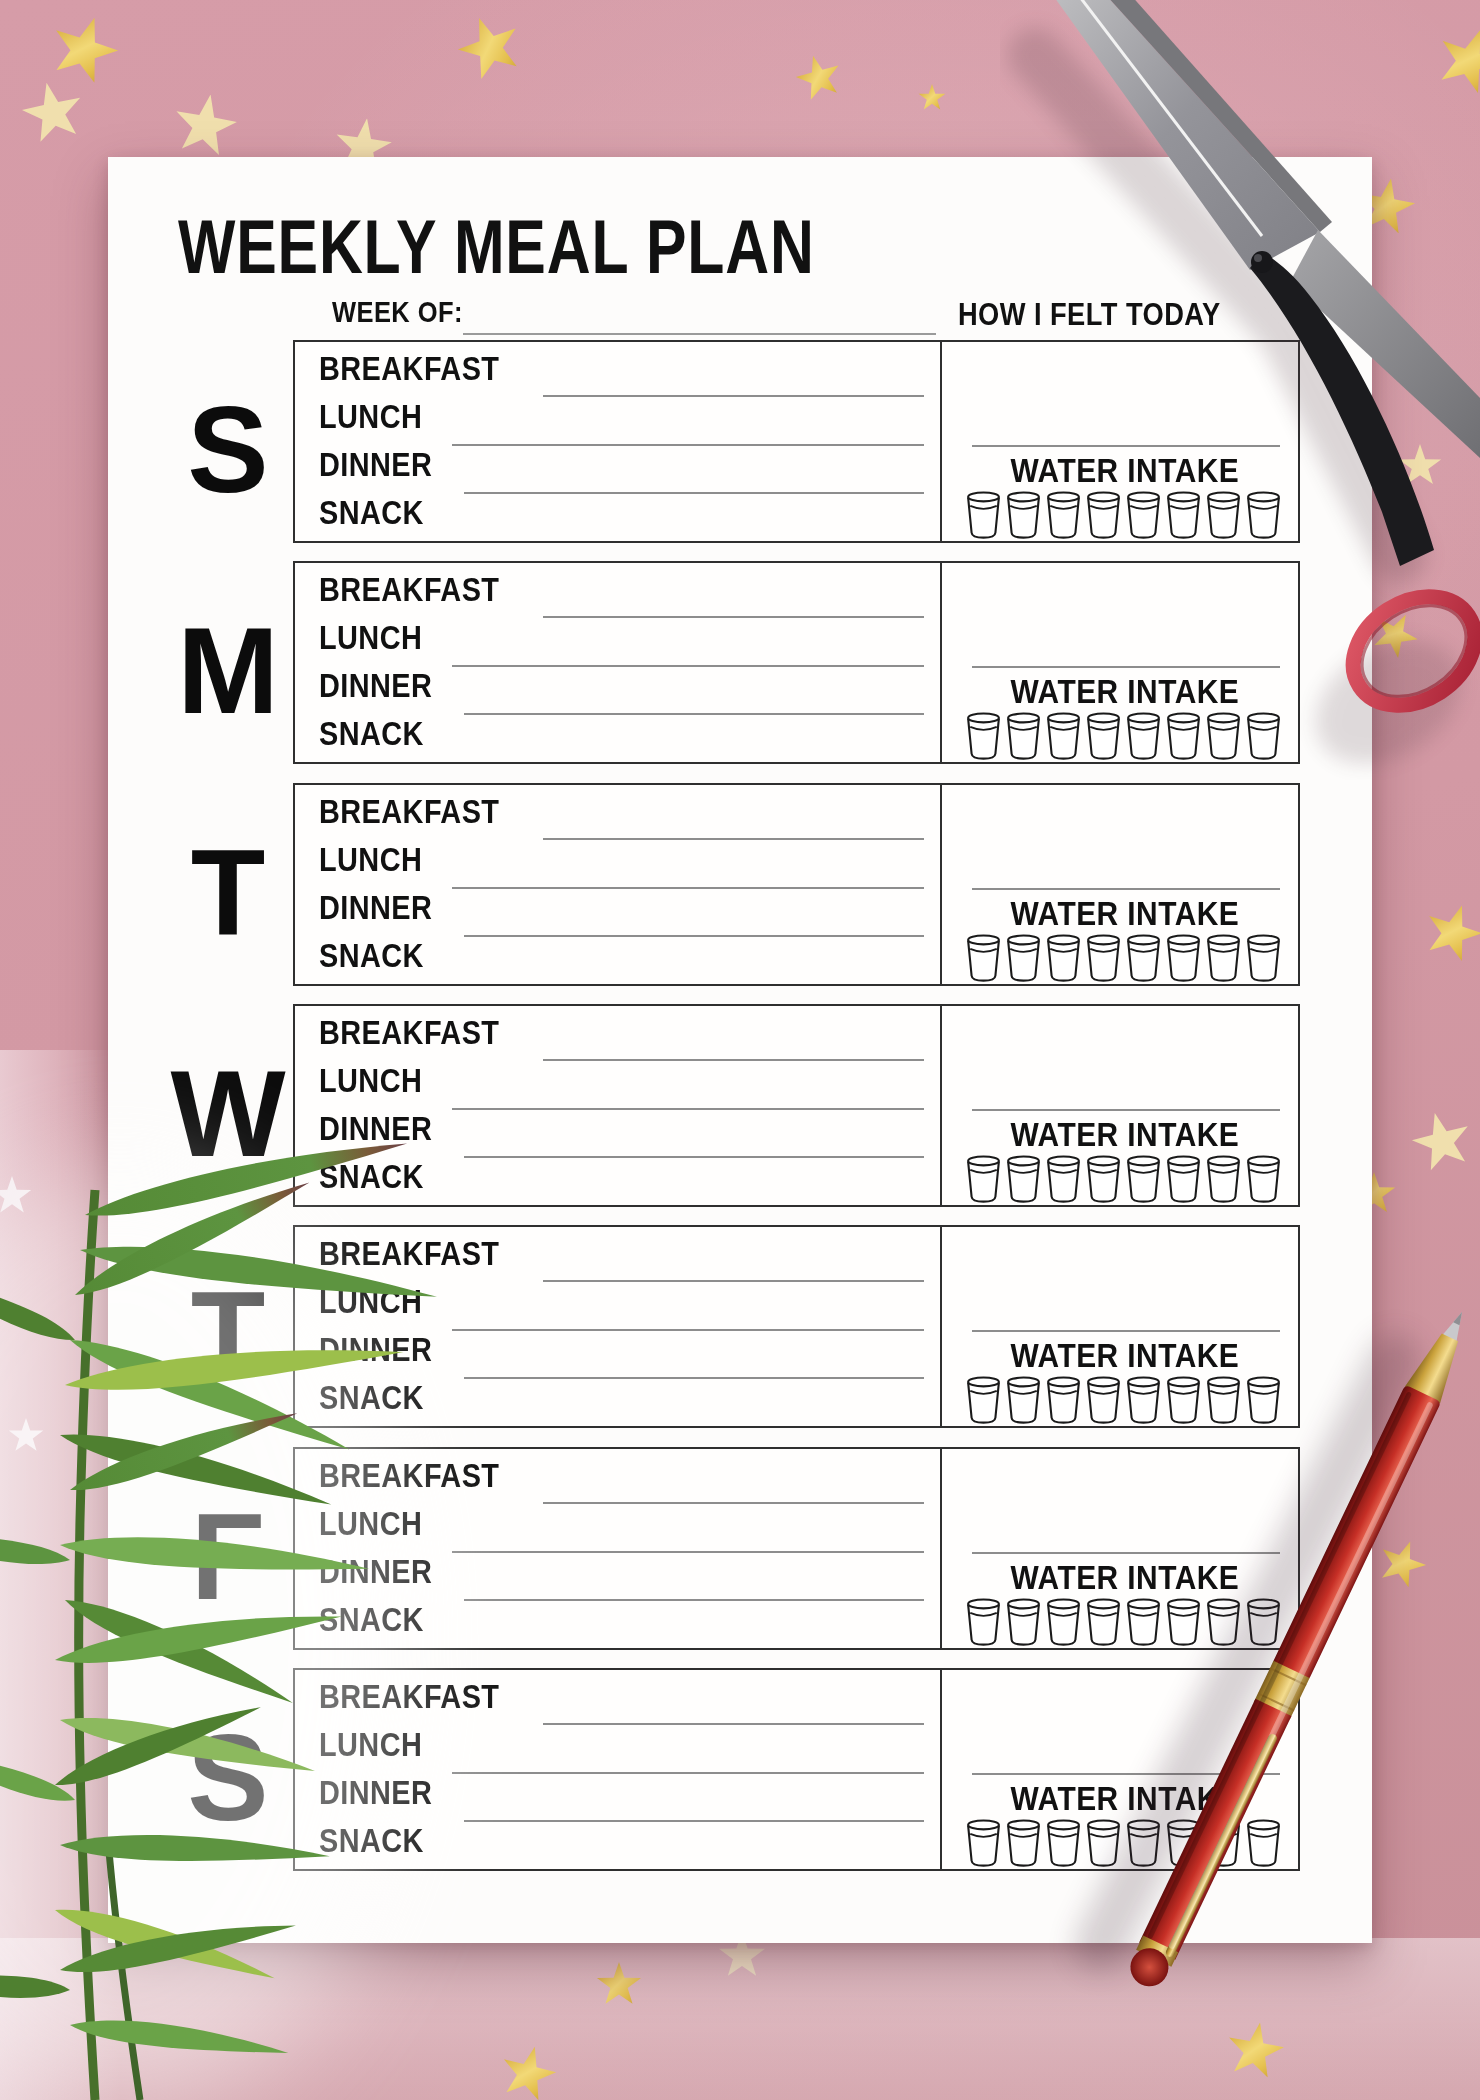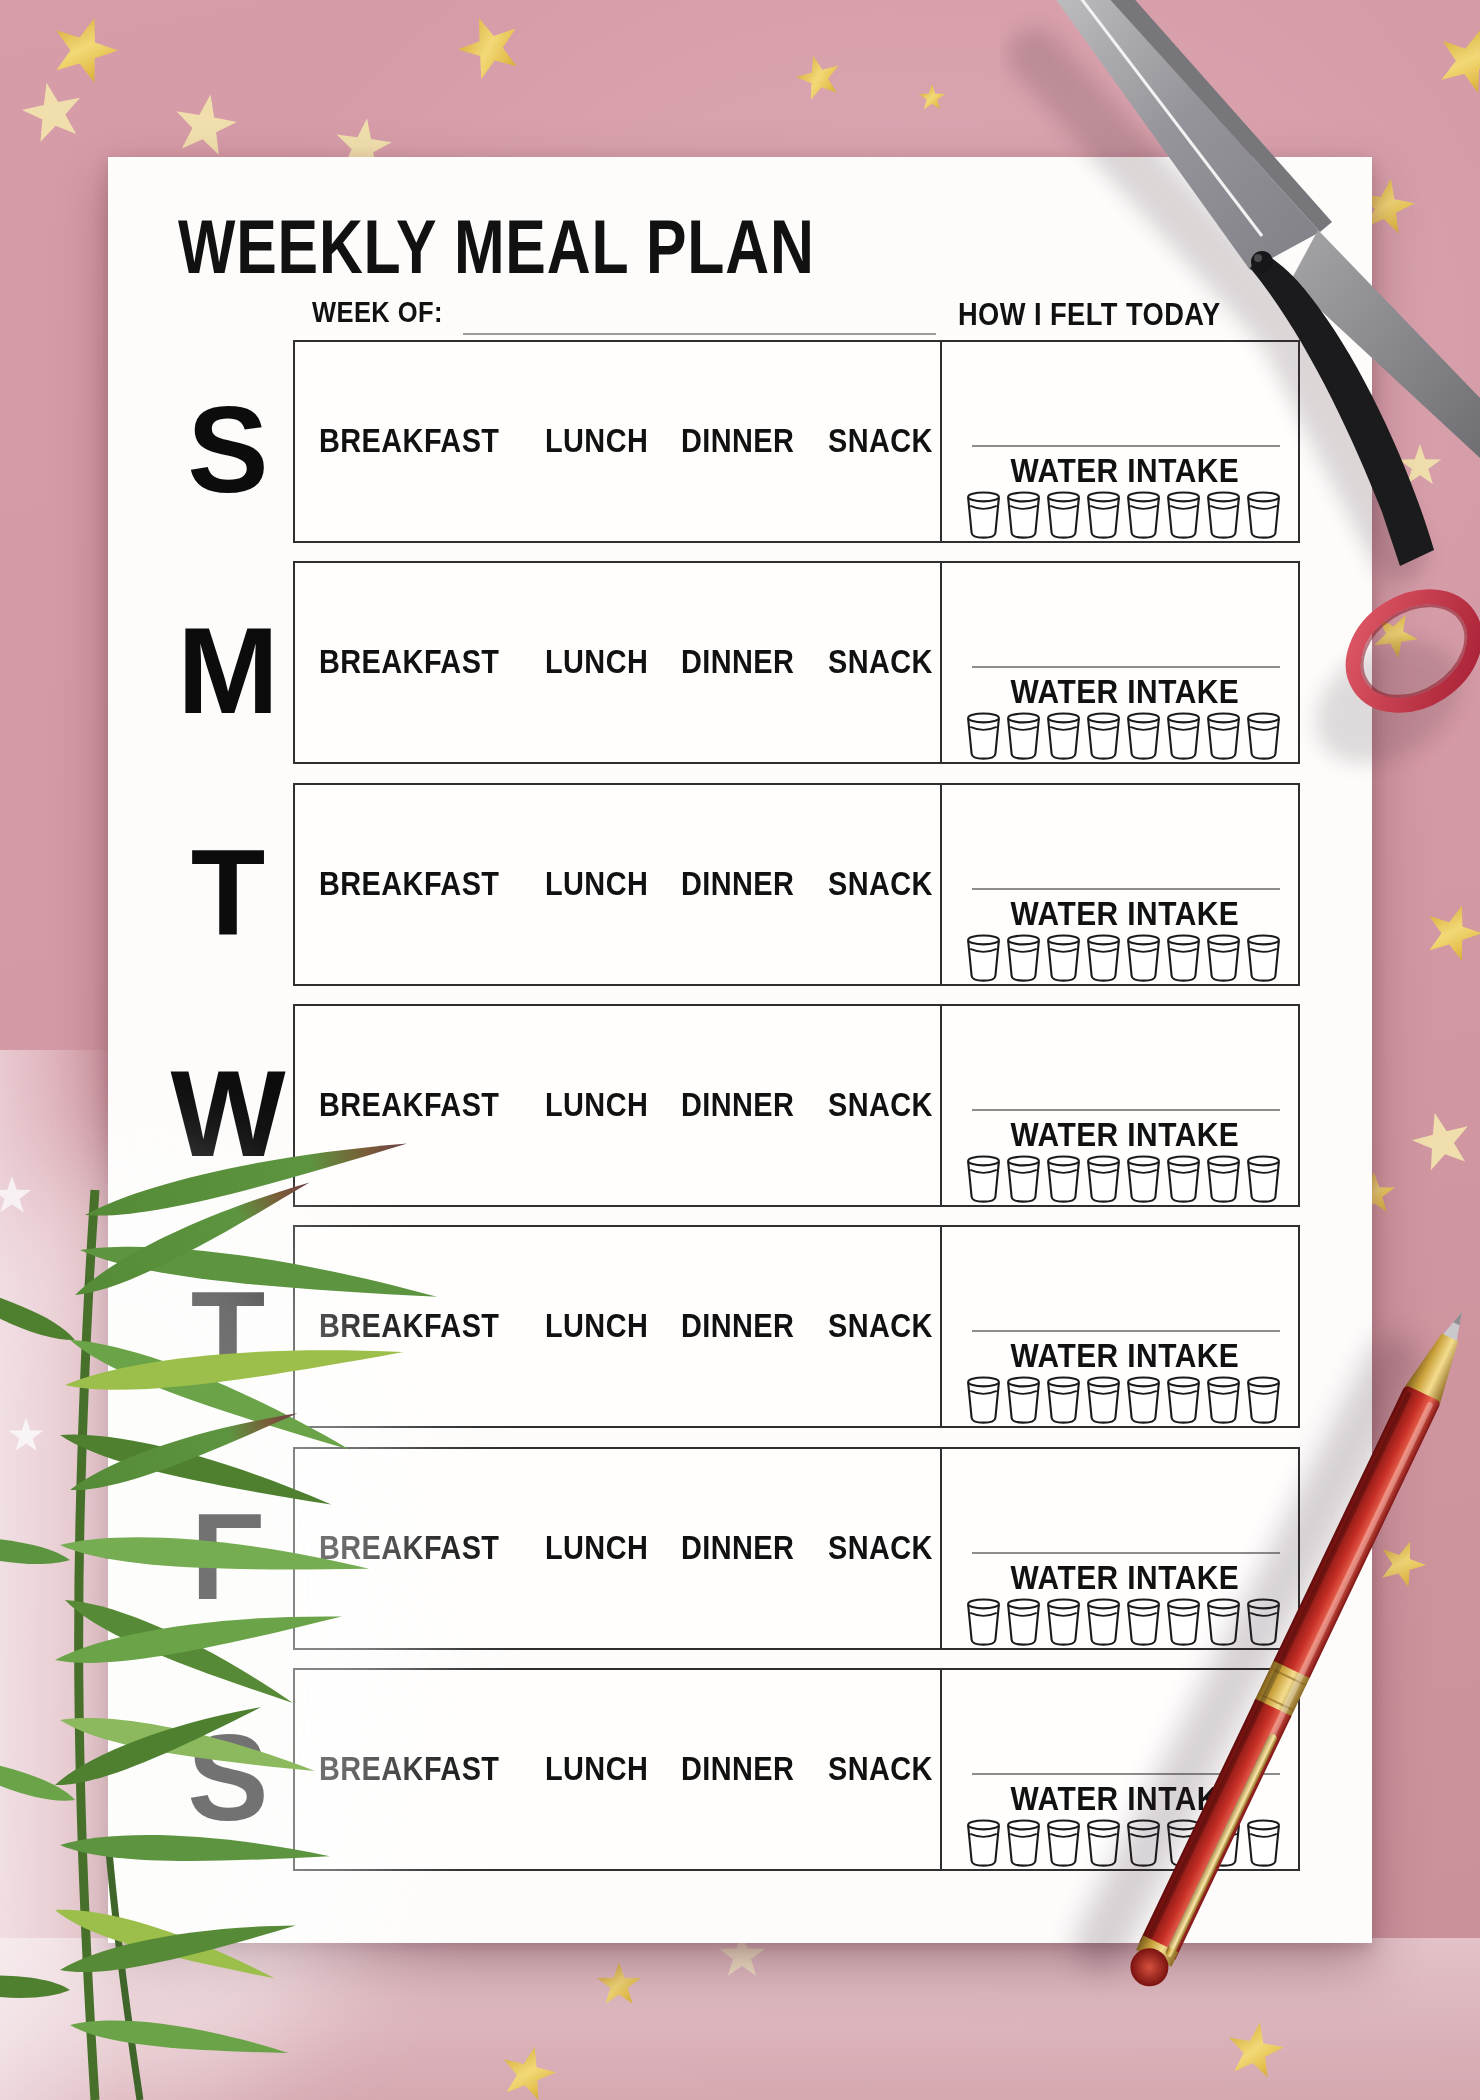--- a/index.html
+++ b/index.html
@@ -26,31 +26,31 @@
 
   
   .paper{position:absolute;left:108px;top:157px;width:1264px;height:1786px;
     background:#fdfcfb;z-index:2;
     box-shadow:0 22px 48px rgba(92,42,56,.38), 0 5px 14px rgba(92,42,56,.22);}
   .cond{display:inline-block;transform:scaleX(.85);transform-origin:0 50%;
     font-weight:700;letter-spacing:.5px;white-space:nowrap;color:#111;}
   .condC{display:inline-block;transform:scaleX(.88);transform-origin:50% 50%;
     font-weight:700;letter-spacing:.5px;white-space:nowrap;color:#111;}
   .title{position:absolute;left:70px;top:52px;font-size:76px;line-height:1;letter-spacing:1px;transform:scaleX(.8);}
-  .week-of{position:absolute;left:204px;top:138px;font-size:30px;}
+  .week-of{position:absolute;left:224px;top:138px;font-size:30px;}
   .week-line{position:absolute;left:355px;top:144px;width:473px;height:32px;border-bottom:2px solid #9a9a9a;}
   .felt-wrap{position:absolute;left:832px;top:140px;width:360px;font-size:31px;}
 
   .day-letter{position:absolute;left:30px;width:180px;height:120px;line-height:120px;
     text-align:center;font-size:122px;font-weight:700;color:#0c0c0c;z-index:2;}
 
   .day-block{position:absolute;left:185px;width:1007px;height:203px;
     border:2px solid #2f2f2f;background:#fffefd;box-sizing:border-box;}
   .meal-cell{position:absolute;left:0;top:0;bottom:0;width:645px;
-    padding:2px 14px 4px 24px;box-sizing:border-box;display:flex;flex-direction:row;}
+    padding:2px 14px 4px 24px;box-sizing:border-box;display:flex;flex-direction:column;}
   .meal-row{flex:1;display:flex;align-items:center;}
   .meal-row .lbl{font-size:34px;}
   .write-line{flex:1;height:0;margin:0 2px 0 12px;border-bottom:2px solid #8d8d8d;
     align-self:flex-end;margin-bottom:-5px;}
   .water-cell{position:absolute;left:645px;right:0;top:0;bottom:0;border-left:2px solid #2f2f2f;}
   .felt-line{position:absolute;left:30px;right:18px;top:103px;border-bottom:2px solid #8d8d8d;}
   .water-label{position:absolute;left:0;right:0;top:110px;text-align:center;font-size:34px;line-height:36px;padding-left:10px;}
   .glasses{position:absolute;left:14px;right:8px;top:149px;display:flex;gap:3px;justify-content:center;}
   .glass{width:37px;height:48px;flex:0 0 auto;}
 

